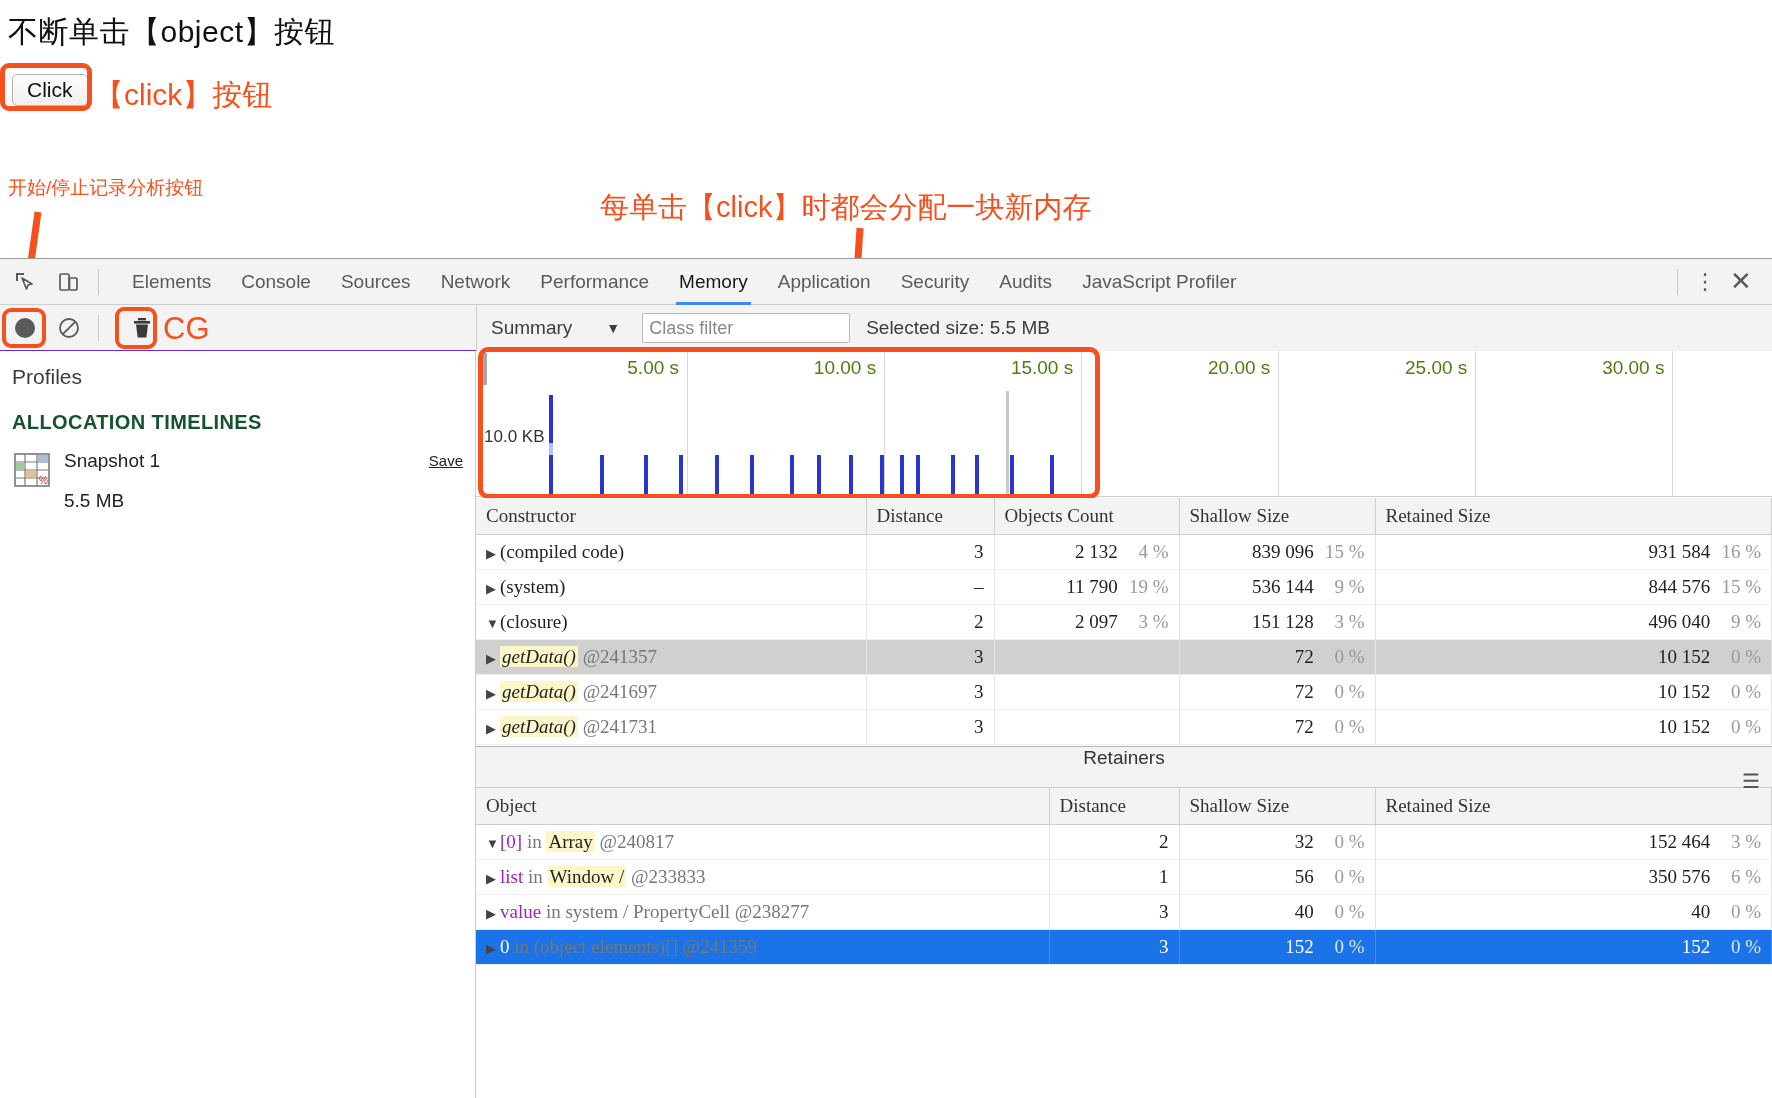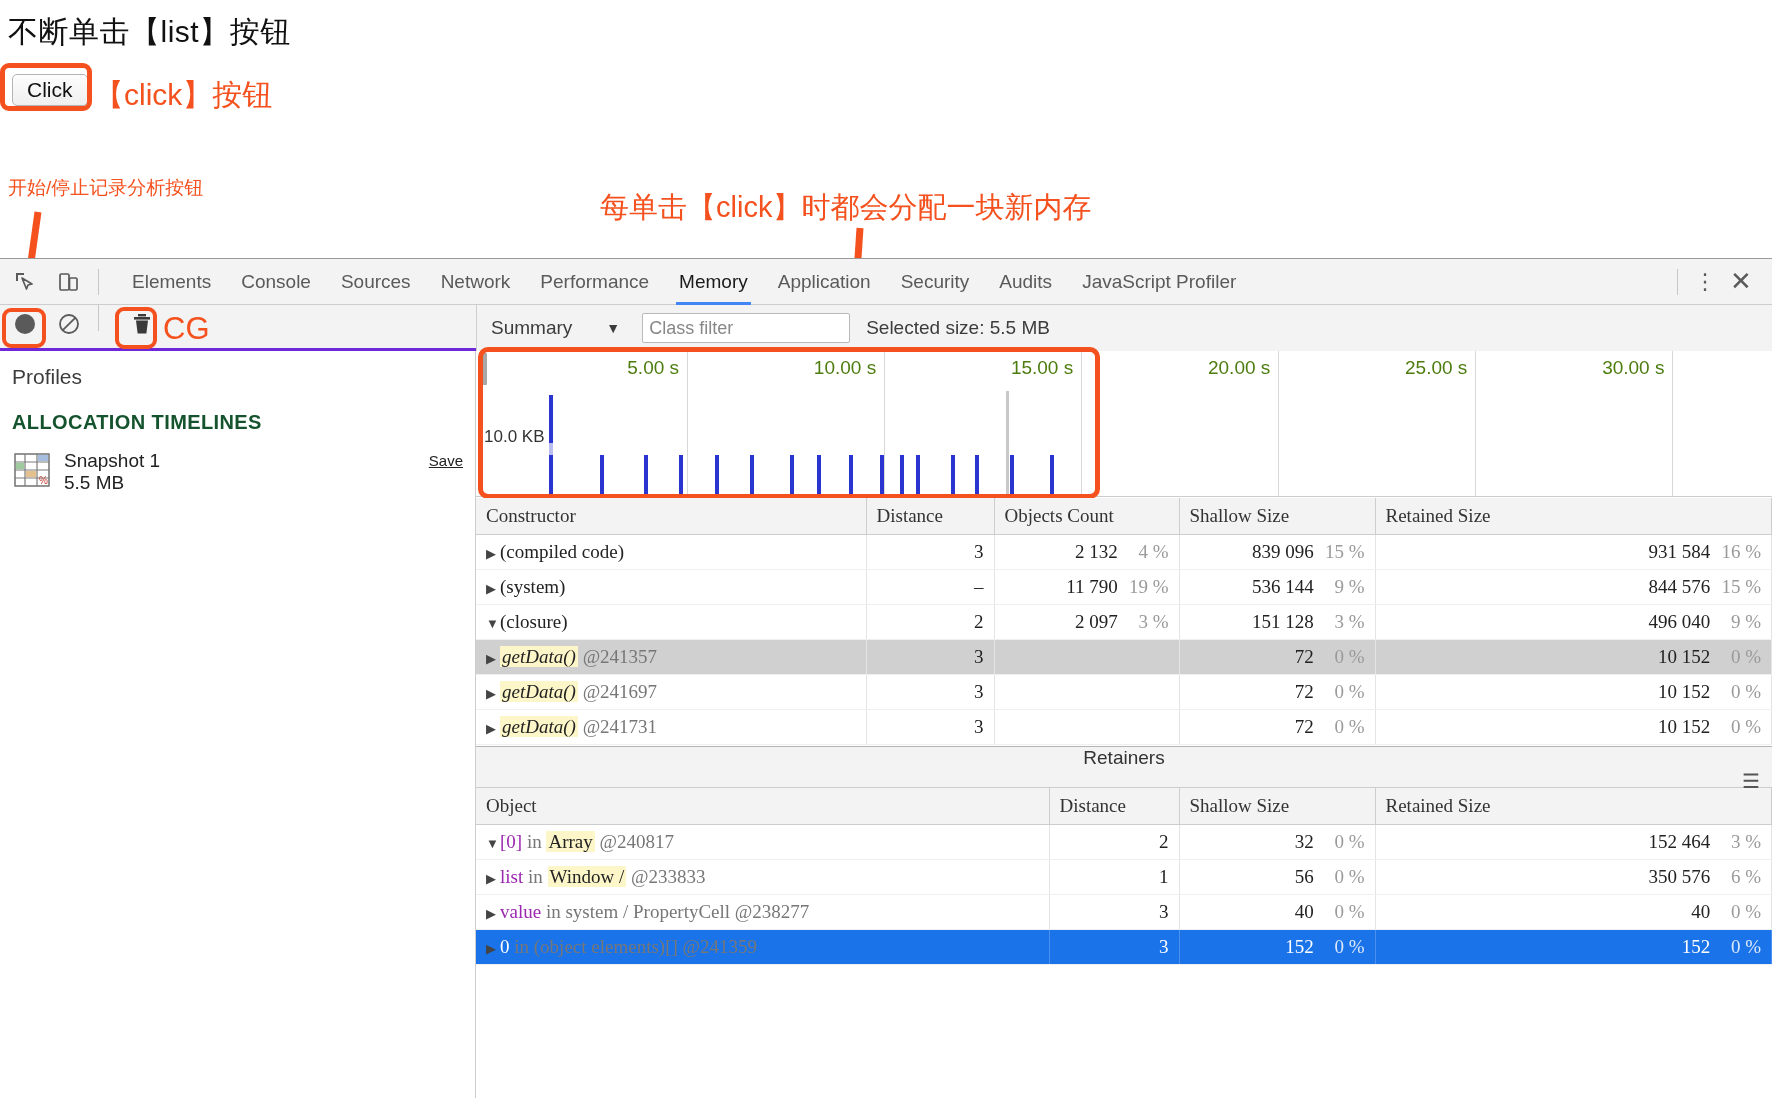--- a/index.html
+++ b/index.html
@@ -75,22 +75,22 @@
   .dt-tab.active::after {
     content:""; position:absolute; left:12px; right:12px; bottom:0;
     height:3px; background:#4285f4;
   }
   .dt-right { margin-left:auto; display:flex; align-items:center; padding-right:12px; }
   .dt-kebab { width:34px; text-align:center; font-size:22px; color:#5a5a5a; cursor:pointer; letter-spacing:0; }
   .dt-close { width:38px; text-align:center; font-size:26px; color:#5a5a5a; cursor:pointer; }
 
   
   .dt-toolbar2 {
-    height:46px; background:#f3f3f3; border-bottom:3px solid #6d28d9;
-    display:flex; position:relative;
+    height:46px; background:#f3f3f3; border-bottom:1px solid #6d28d9;
+    display:flex; align-items:center; position:relative;
   }
   .rec-dot { width:20px; height:20px; border-radius:50%; background:#5a5a5a; }
   .rec-box { position:absolute; left:2px; top:3px; width:44px; height:40px;
              border:4px solid #F4511E; border-radius:9px; pointer-events:none; }
   .gc-box { position:absolute; left:115px; top:2px; width:42px; height:42px;
             border:4px solid #F4511E; border-radius:9px; pointer-events:none; }
   .cg-text { position:absolute; left:163px; top:6px; font-size:31px; color:#F4511E; }
 
   .summary-bar {
     position:absolute; left:476px; top:0; right:0; height:46px;
@@ -113,21 +113,21 @@
   .dt-left { width:476px; border-right:1px solid #cdcdcd; background:#fff; position:relative; }
   .profiles-title { padding:14px 12px 6px 12px; font-size:21px; color:#3c3c3c; }
   .alloc-title { padding:16px 12px 8px 12px; font-size:20px; color:#14532d; letter-spacing:.4px;font-weight:bold; }
   .snap-row {
     display:flex; align-items:flex-start; gap:12px;
     padding:8px 12px; cursor:pointer; position:relative;
   }
   .snap-icon { width:40px; height:40px; flex:0 0 40px; position:relative; }
   .snap-meta { flex:1; }
   .snap-name { font-size:19px; color:#222; }
-  .snap-size { font-size:19px; color:#222; margin-top:0; }
+  .snap-size { font-size:19px; color:#222; margin-top:18px; }
   .snap-save { font-size:15px; color:#222; text-decoration:underline; cursor:pointer; align-self:flex-start; padding-top:2px; }
 
   
   .dt-right-panel { flex:1; position:relative; background:#fff; }
 
   .timeline {
     position:absolute; left:0; top:0; right:0; height:146px;
     background:#fff; border-bottom:1px solid #cdcdcd; overflow:hidden;
   }
   .tl-grid-line { position:absolute; top:0; bottom:0; width:1px; background:#d8d8d8; }
@@ -174,21 +174,21 @@
   .retainers-area { position:absolute; left:0; top:437px; right:0; bottom:0; overflow:hidden; }
 
   .kw { background:#fdf6c9; padding:0 2px; }
   .idx { color:#9c27b0; }
   .dim { color:#777; }
 </style>
 </head>
 <body>
 
 <div id="page-area">
-  <div class="cn-heading">不断单击【list】按钮</div>
+  <div class="cn-heading">不断单击【object】按钮</div>
 
   <button class="click-btn">Click</button>
   <div class="click-btn-box"></div>
   <div class="click-label">【click】按钮</div>
 
   <div class="anno-record">开始/停止记录分析按钮</div>
   <div class="anno-alloc">每单击【click】时都会分配一块新内存</div>
 </div>
 
 <svg class="arrow-svg">

